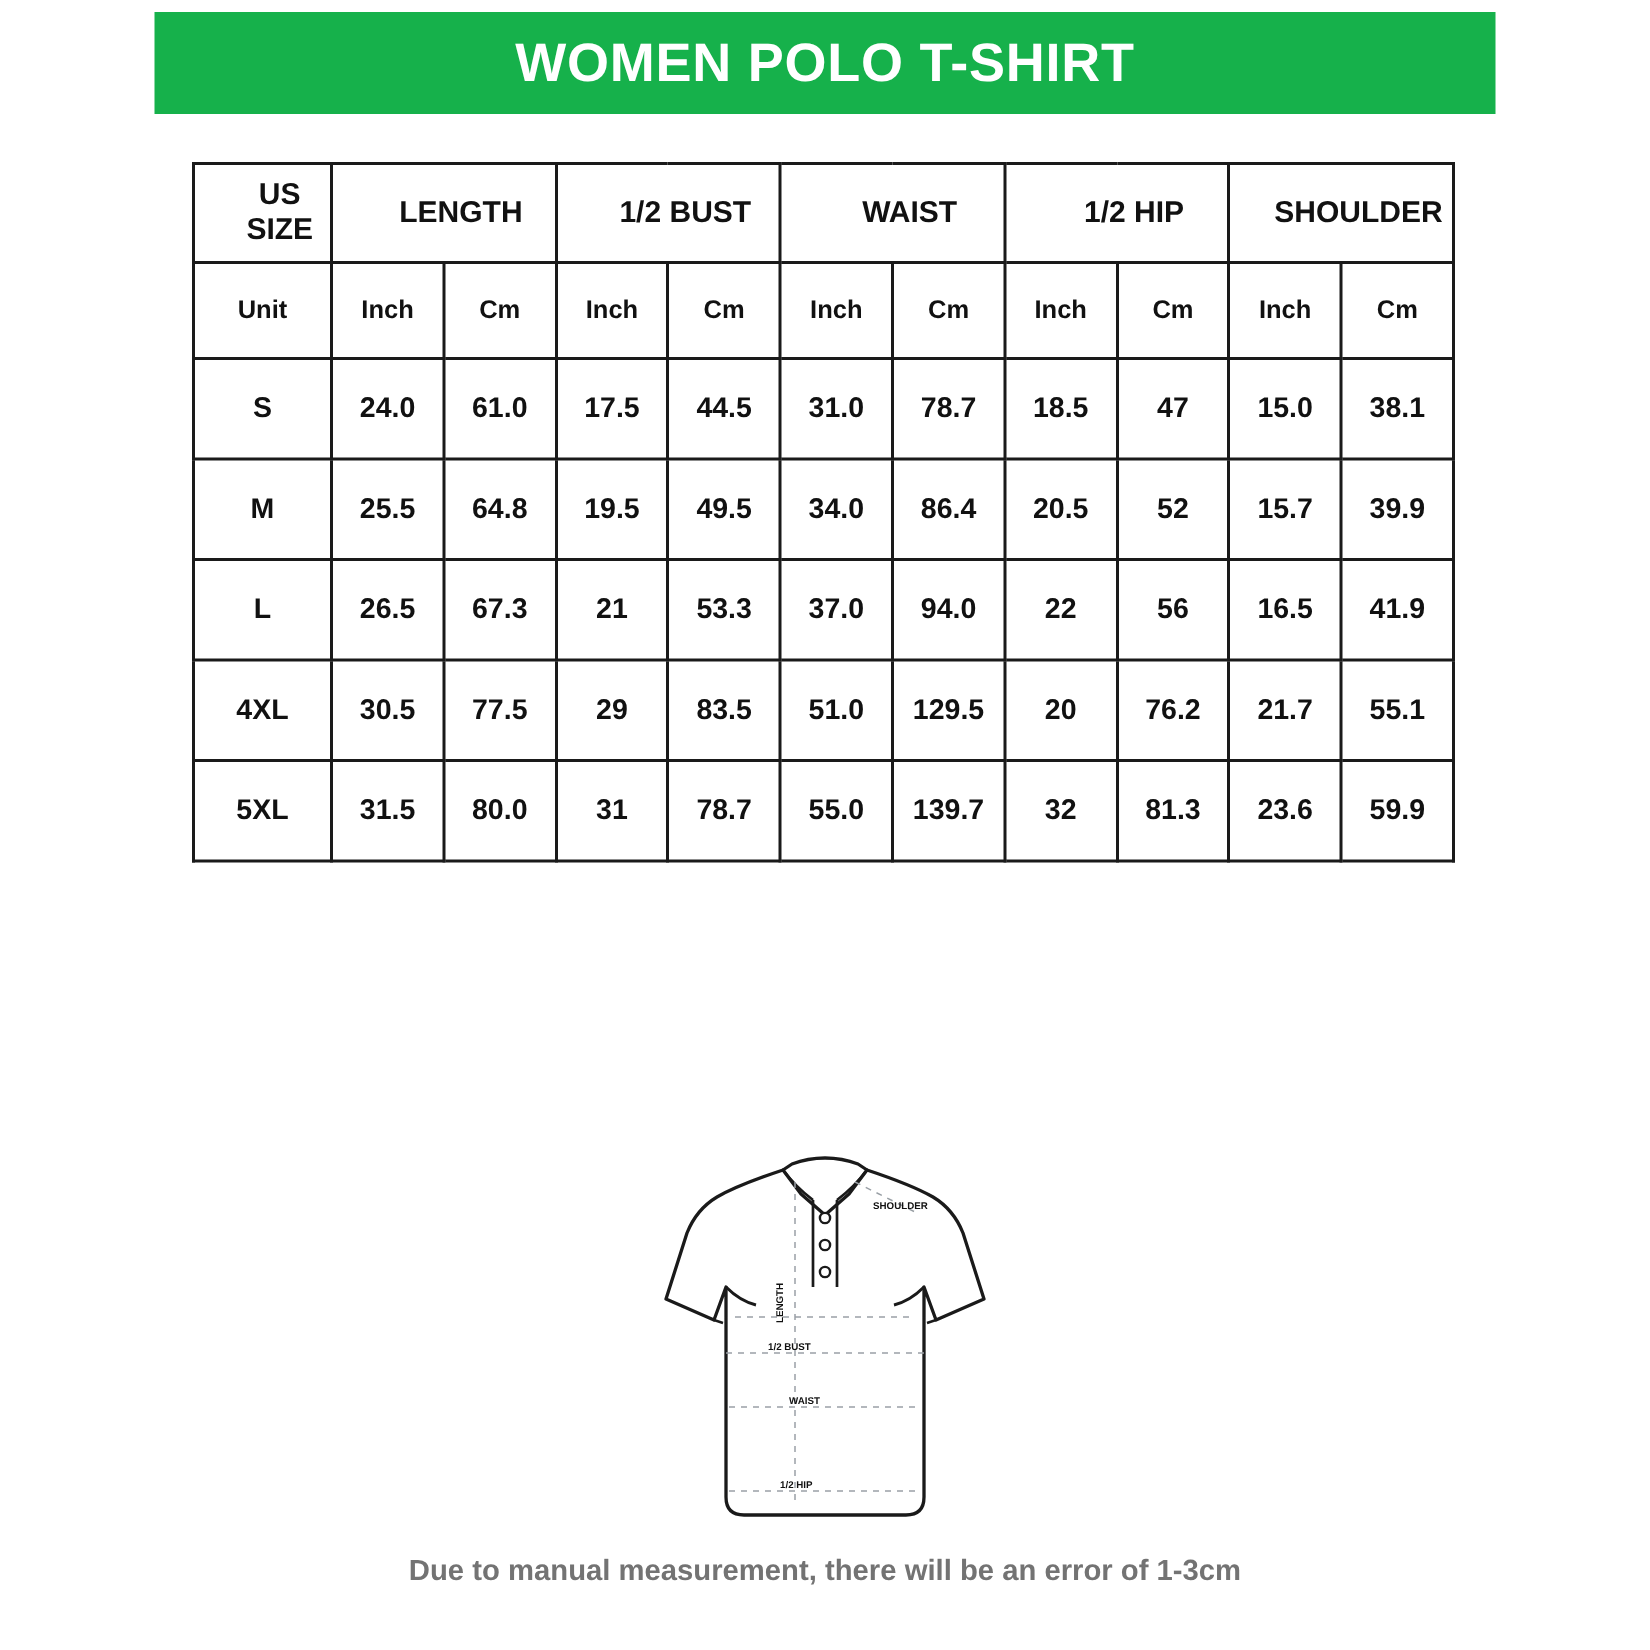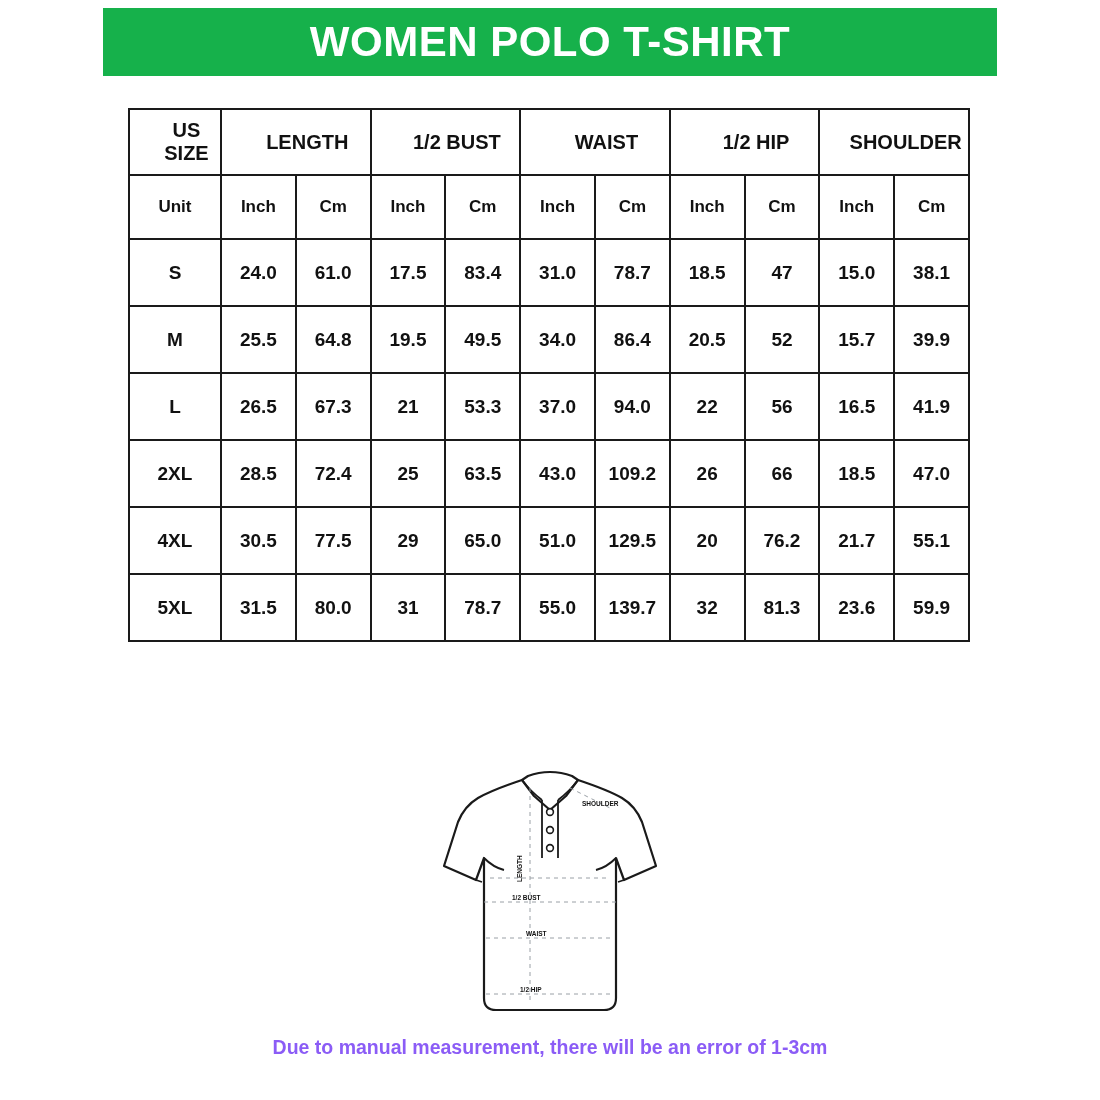--- a/index.html
+++ b/index.html
@@ -28,21 +28,21 @@
     top: 8px;
     width: 894px;
     height: 68px;
     background: #16b14b;
     display: flex;
     align-items: center;
     justify-content: center;
   }
   .title-text {
     color: #ffffff;
-    font-size: 42px;
+    font-size: 36px;
     font-weight: bold;
     letter-spacing: 0.5px;
     white-space: nowrap;
   }
 
   
   .table-wrap {
     position: absolute;
     left: 128px;
     top: 108px;
@@ -99,21 +99,21 @@
     display: block;
   }
 
   
   .footer-note {
     position: absolute;
     left: 0;
     top: 1036px;
     width: 1100px;
     text-align: center;
-    color: #8b5cf6;
+    color: #737373;
     font-size: 19.5px;
     font-weight: bold;
   }
 </style>
 </head>
 <body>
 
 <div class="page">
 
   <div class="title-banner">
@@ -157,21 +157,21 @@
           <td>Inch</td>
           <td>Cm</td>
         </tr>
       </thead>
       <tbody>
         <tr class="row-data">
           <td class="size-cell">S</td>
           <td>24.0</td>
           <td>61.0</td>
           <td>17.5</td>
-          <td>83.4</td>
+          <td>44.5</td>
           <td>31.0</td>
           <td>78.7</td>
           <td>18.5</td>
           <td>47</td>
           <td>15.0</td>
           <td>38.1</td>
         </tr>
         <tr class="row-data">
           <td class="size-cell">M</td>
           <td>25.5</td>
@@ -192,38 +192,25 @@
           <td>21</td>
           <td>53.3</td>
           <td>37.0</td>
           <td>94.0</td>
           <td>22</td>
           <td>56</td>
           <td>16.5</td>
           <td>41.9</td>
         </tr>
         <tr class="row-data">
-          <td class="size-cell">2XL</td>
-          <td>28.5</td>
-          <td>72.4</td>
-          <td>25</td>
-          <td>63.5</td>
-          <td>43.0</td>
-          <td>109.2</td>
-          <td>26</td>
-          <td>66</td>
-          <td>18.5</td>
-          <td>47.0</td>
-        </tr>
-        <tr class="row-data">
           <td class="size-cell">4XL</td>
           <td>30.5</td>
           <td>77.5</td>
           <td>29</td>
-          <td>65.0</td>
+          <td>83.5</td>
           <td>51.0</td>
           <td>129.5</td>
           <td>20</td>
           <td>76.2</td>
           <td>21.7</td>
           <td>55.1</td>
         </tr>
         <tr class="row-data">
           <td class="size-cell">5XL</td>
           <td>31.5</td>

